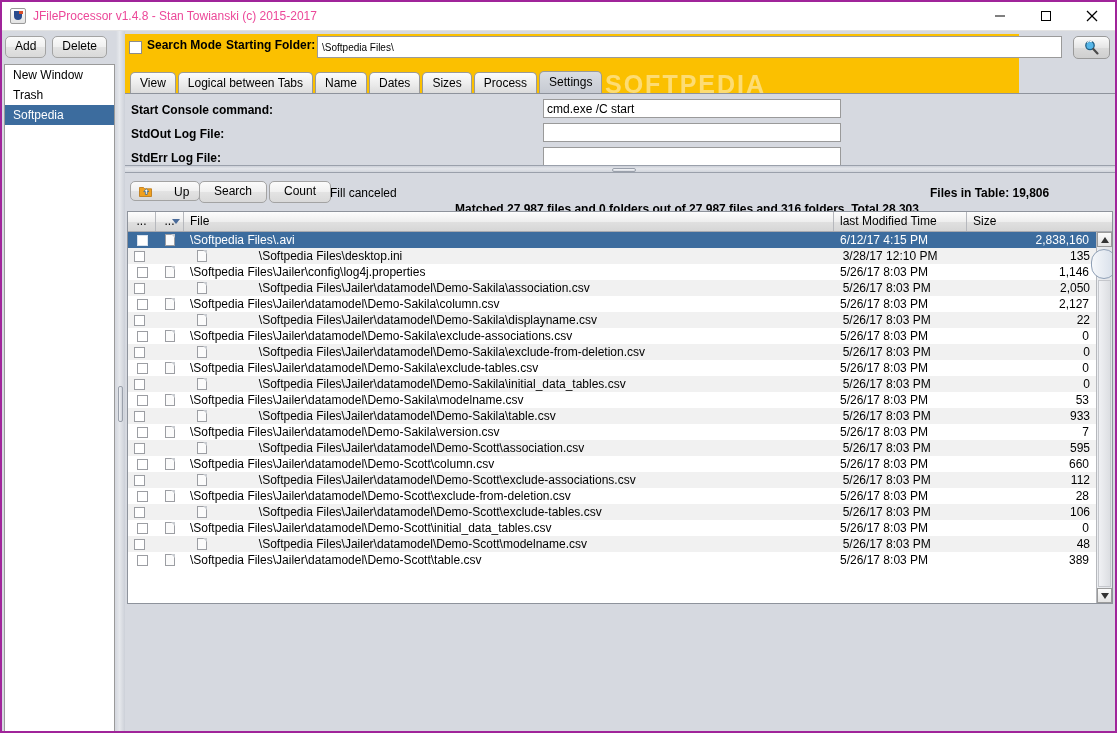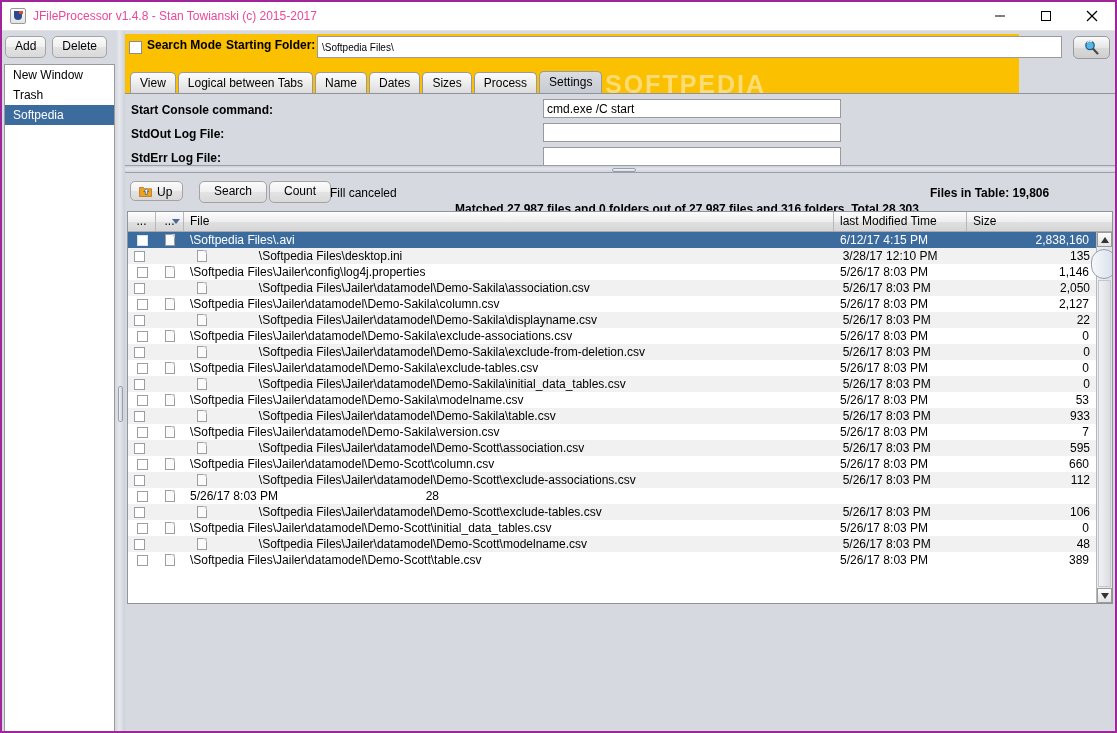--- a/index.html
+++ b/index.html
@@ -267,21 +267,21 @@
   }
 
   
   #actionbar {
     position: absolute;
     left: 0; top: 146px;
     width: 990px; height: 34px;
   }
   #btn-up {
     position: absolute; left: 5px; top: 4px;
-    display: flex; align-items: center; gap: 5px;
+    display: flex; align-items: center; gap: 22px;
     padding: 3px 10px 0 8px;
   }
   #btn-search { position: absolute; left: 74px; top: 4px; padding: 3px 14px 4px; }
   #btn-count  { position: absolute; left: 144px; top: 4px; padding: 3px 14px 4px; }
   #fill-status {
     position: absolute; left: 205px; top: 9px;
     font-size: 12px; color: #000;
   }
   #match-status {
     position: absolute; left: 330px; top: 25px;
@@ -718,20 +718,21 @@
             <div class="cell c3">5/26/17 8:03 PM</div>
             <div class="cell c4">112</div>
           </div>
           <div class="row odd">
             <div class="cell c0">
               <div class="rowcheck"></div>
             </div>
             <div class="cell c1">
               <div class="fileicon"></div>
             </div>
+            <div class="cell c2">\Softpedia Files\Jailer\datamodel\Demo-Scott\exclude-from-deletion.csv</div>
             <div class="cell c3">5/26/17 8:03 PM</div>
             <div class="cell c4">28</div>
           </div>
           <div class="row even">
             <div class="cell c0">
               <div class="rowcheck"></div>
             </div>
             <div class="cell c1">
               <div class="fileicon"></div>
             </div>

